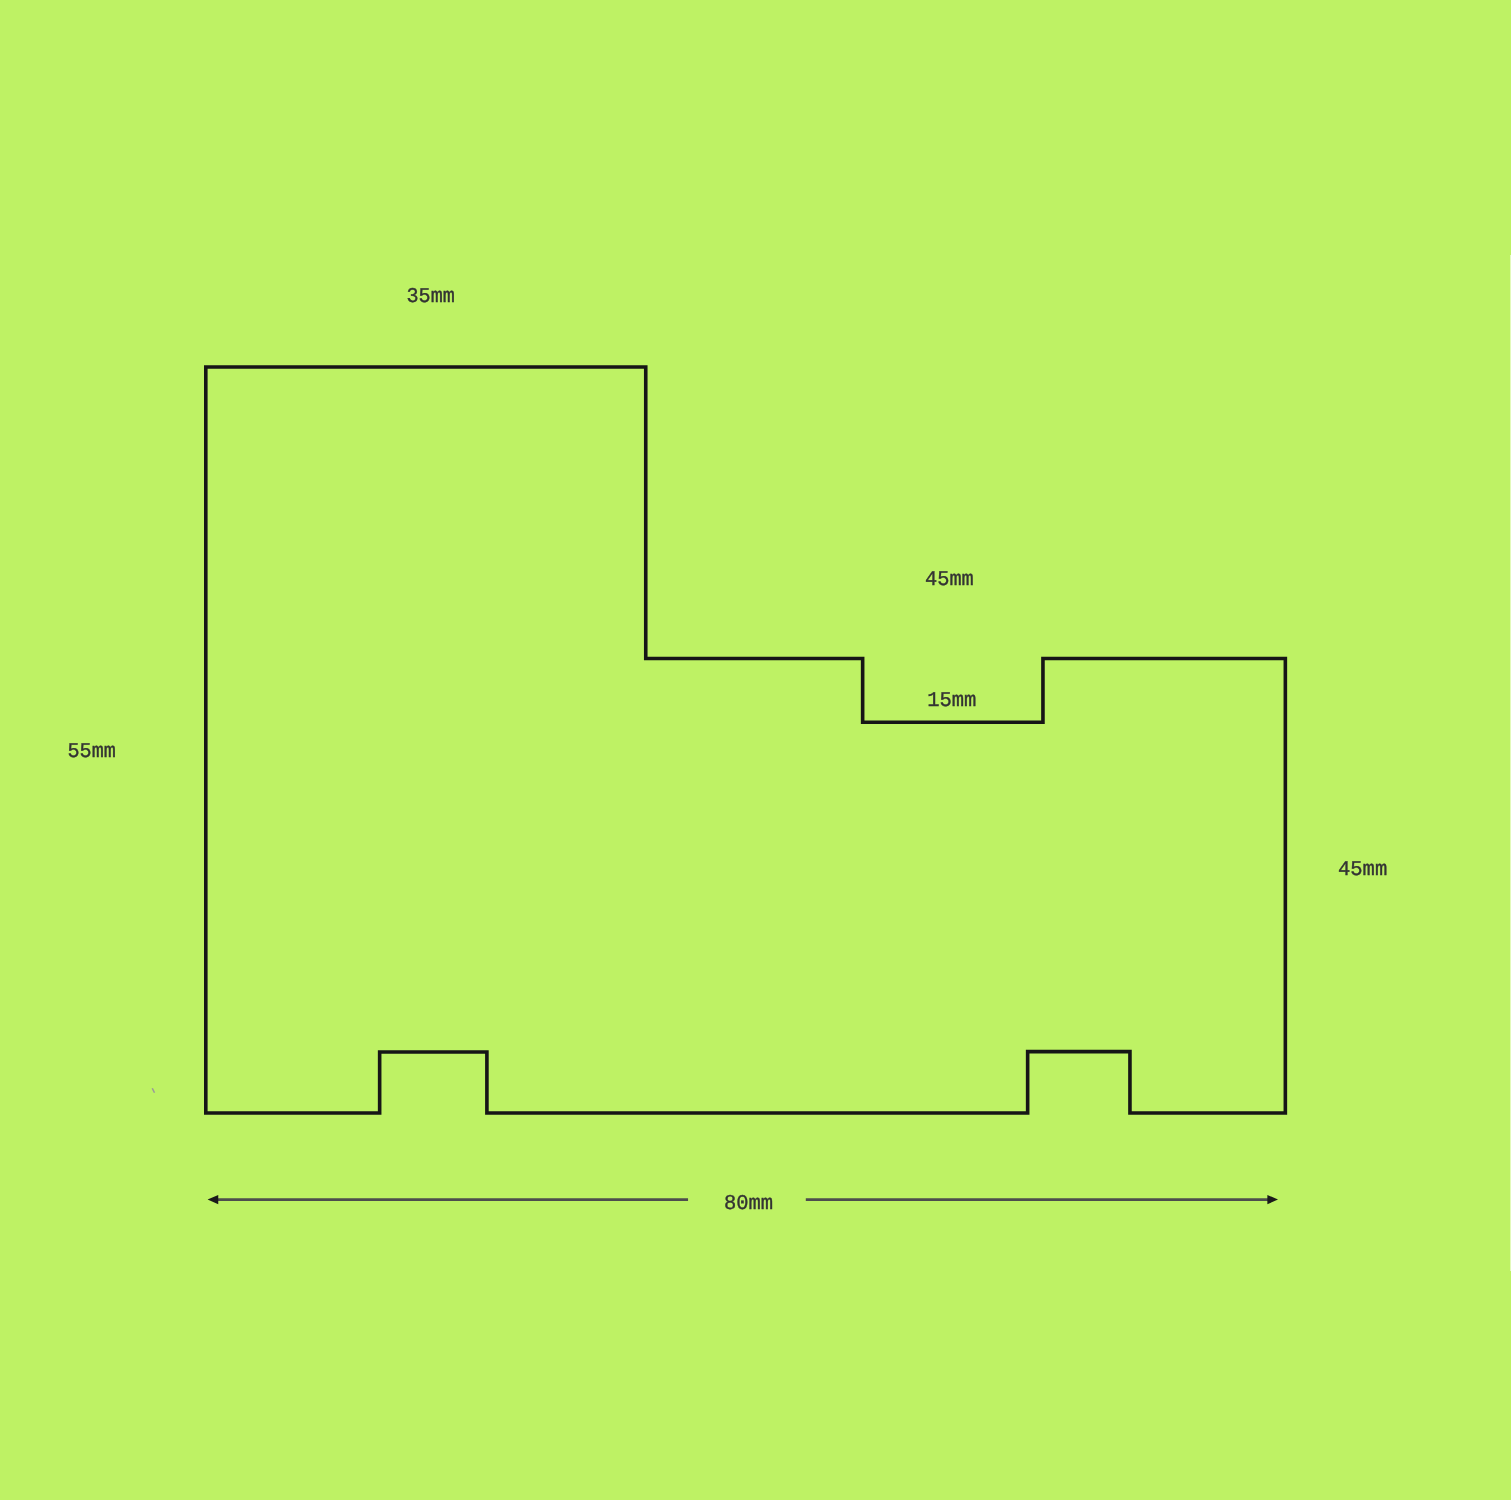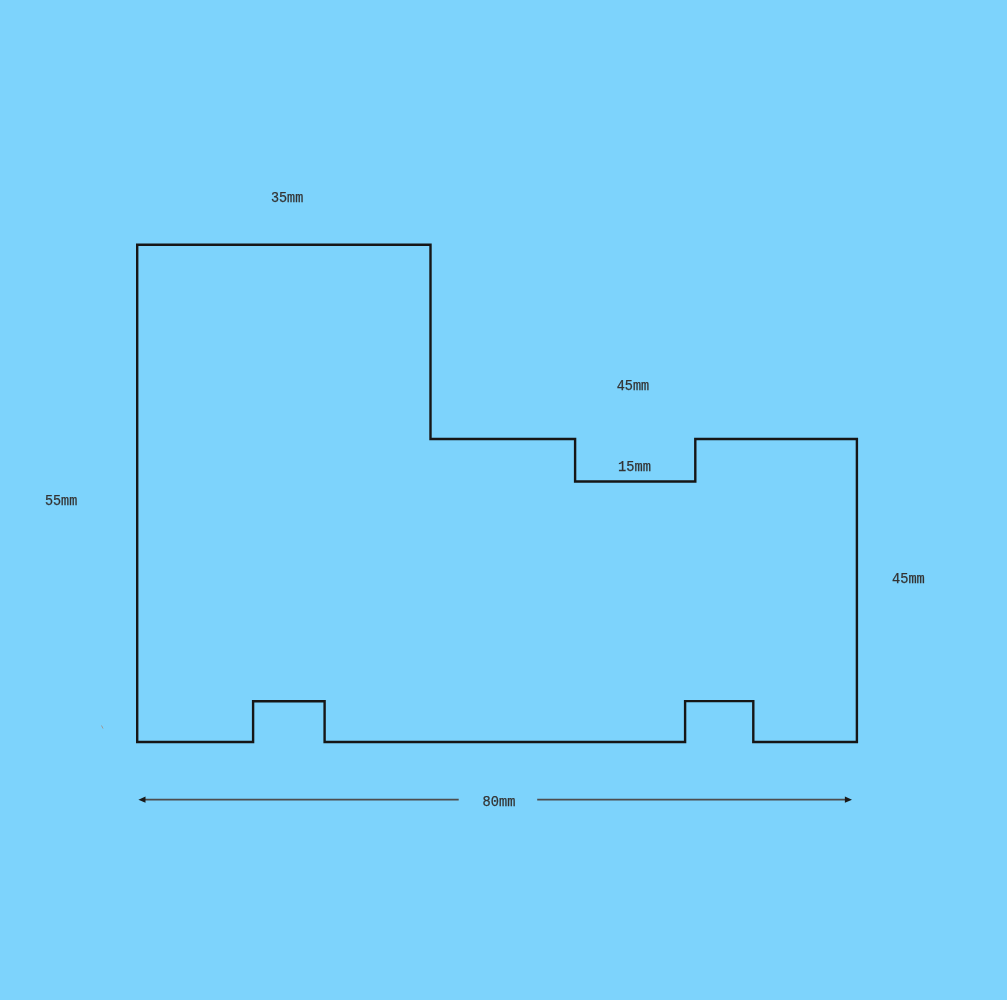--- a/index.html
+++ b/index.html
@@ -1,17 +1,17 @@
 <!DOCTYPE html>
 <html><head>
 <meta charset="utf-8">
 <title>Part drawing</title>
 <style>
   html,body{margin:0;padding:0;background:#ffffff;}
-  .page{position:relative;width:1007px;height:1000px;background:#7dd3fc;overflow:hidden;}
+  .page{position:relative;width:1007px;height:1000px;background:#bef264;overflow:hidden;}
   svg{position:absolute;left:0;top:0;}
   text{font-family:"Liberation Mono", monospace;fill:#333333;stroke:#333333;stroke-width:0.25;}
 </style>
 </head>
 <body>
 
 <div class="page">
 <svg width="1007" height="1000" viewBox="0 0 1007 1000">
 
   <polygon points="137.2,244.7 430.5,244.7 430.5,439 575.1,439 575.1,481.5 695.3,481.5 695.3,439 856.9,439 856.9,742 753.3,742 753.3,701.1 685.1,701.1 685.1,742 324.6,742 324.6,701.3 253.1,701.3 253.1,742 137.2,742" fill="none" stroke="#161616" stroke-width="2.4" stroke-linejoin="miter"></polygon>

